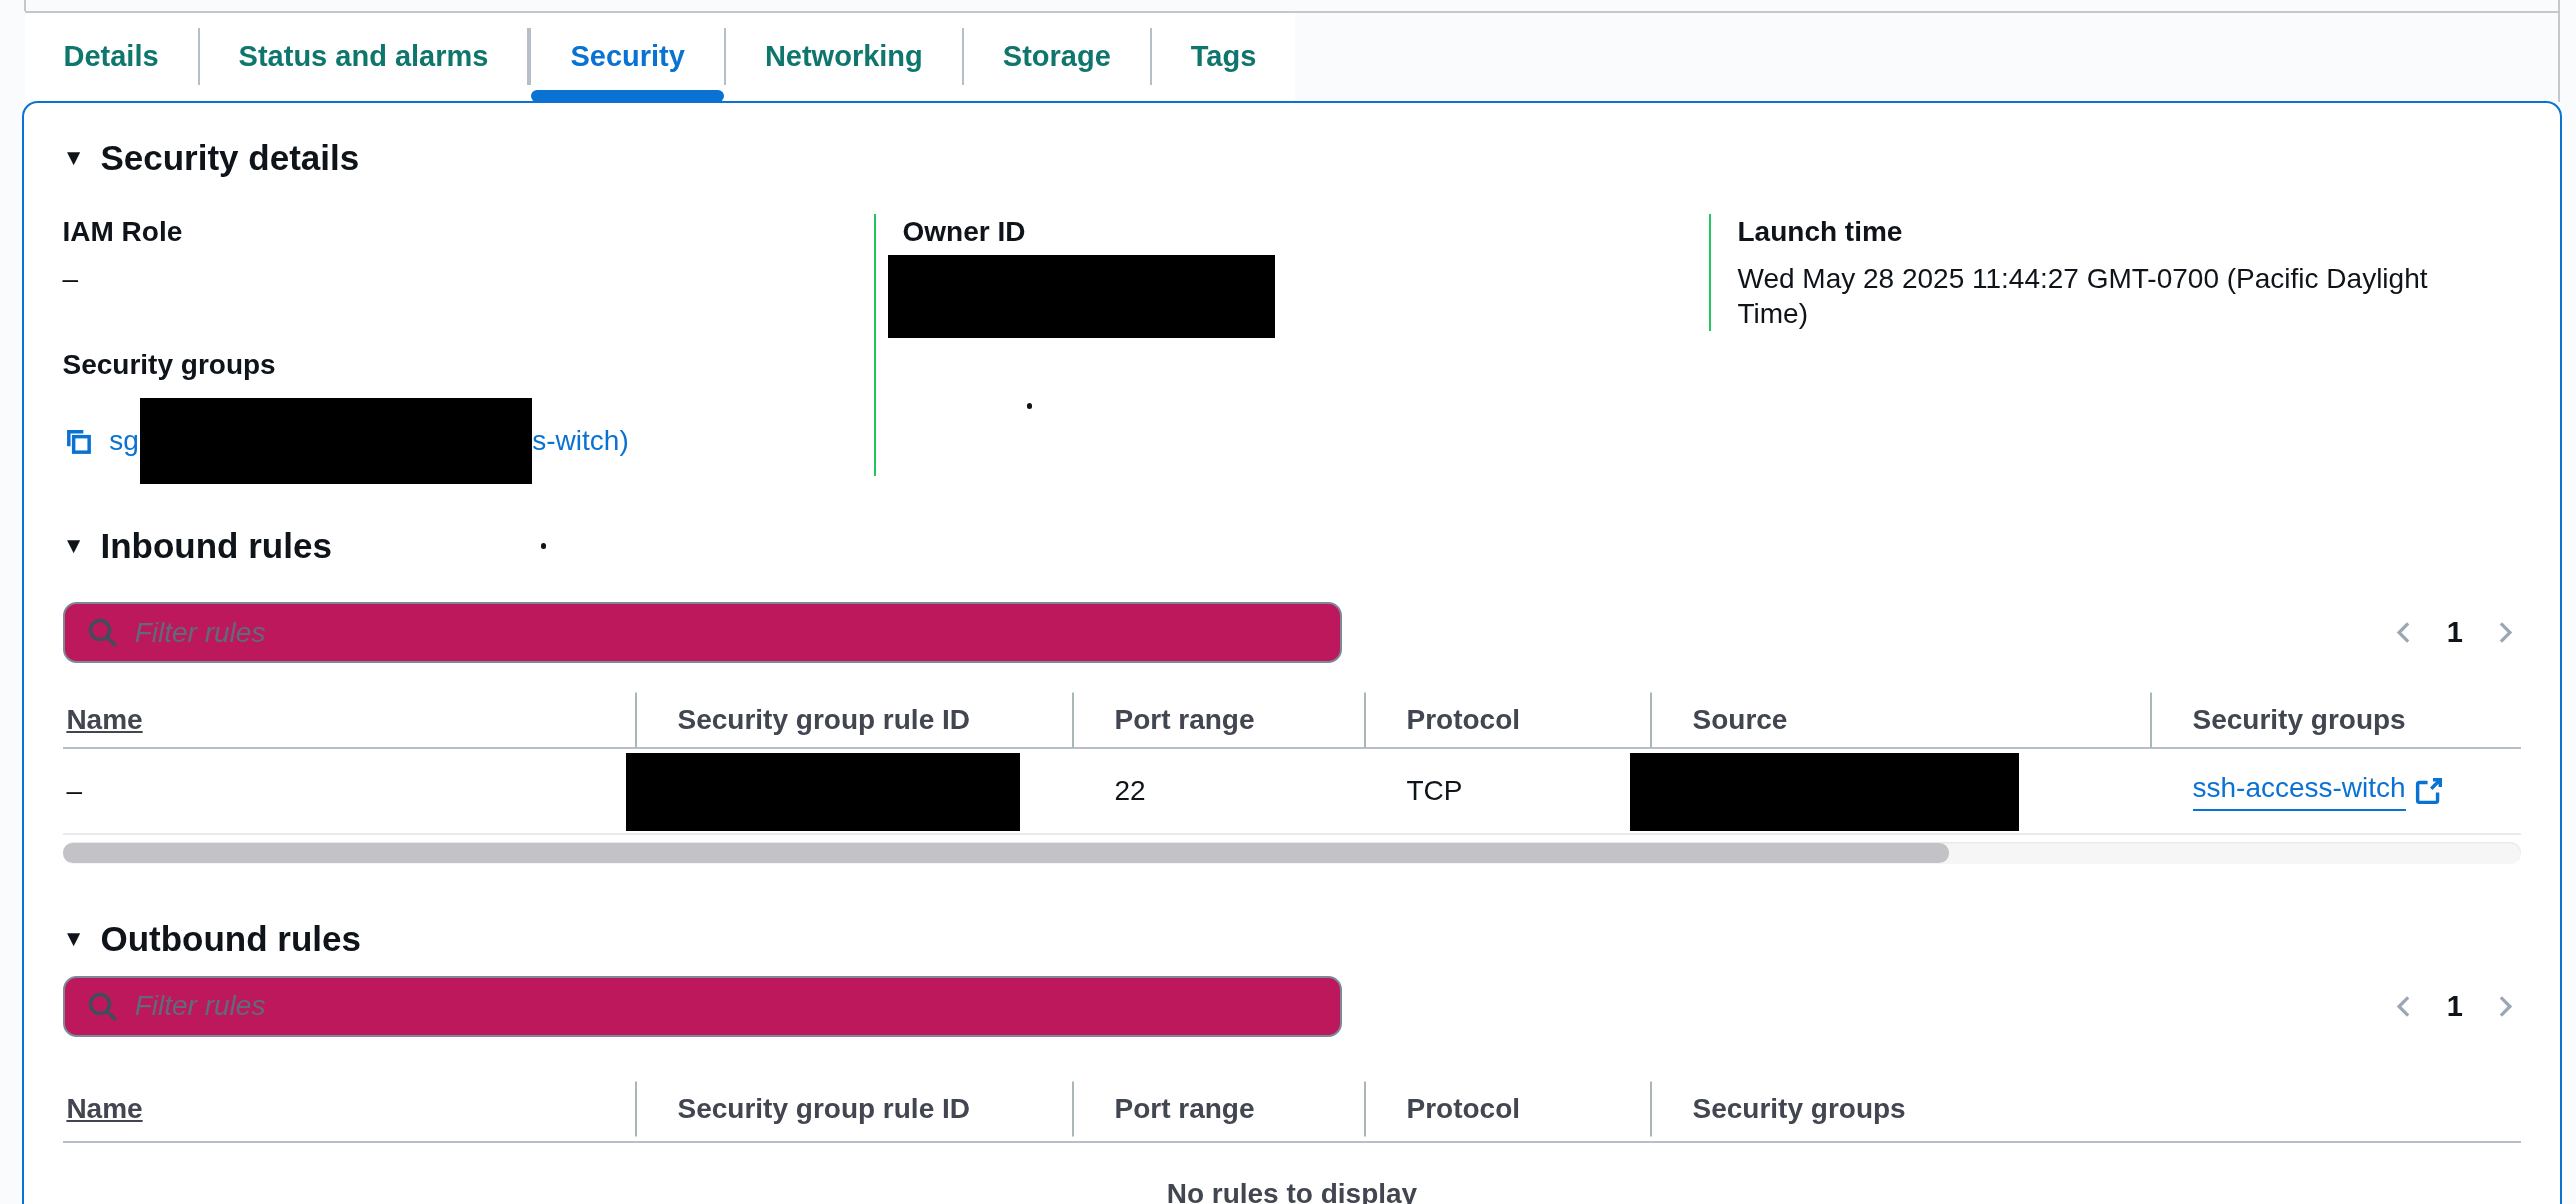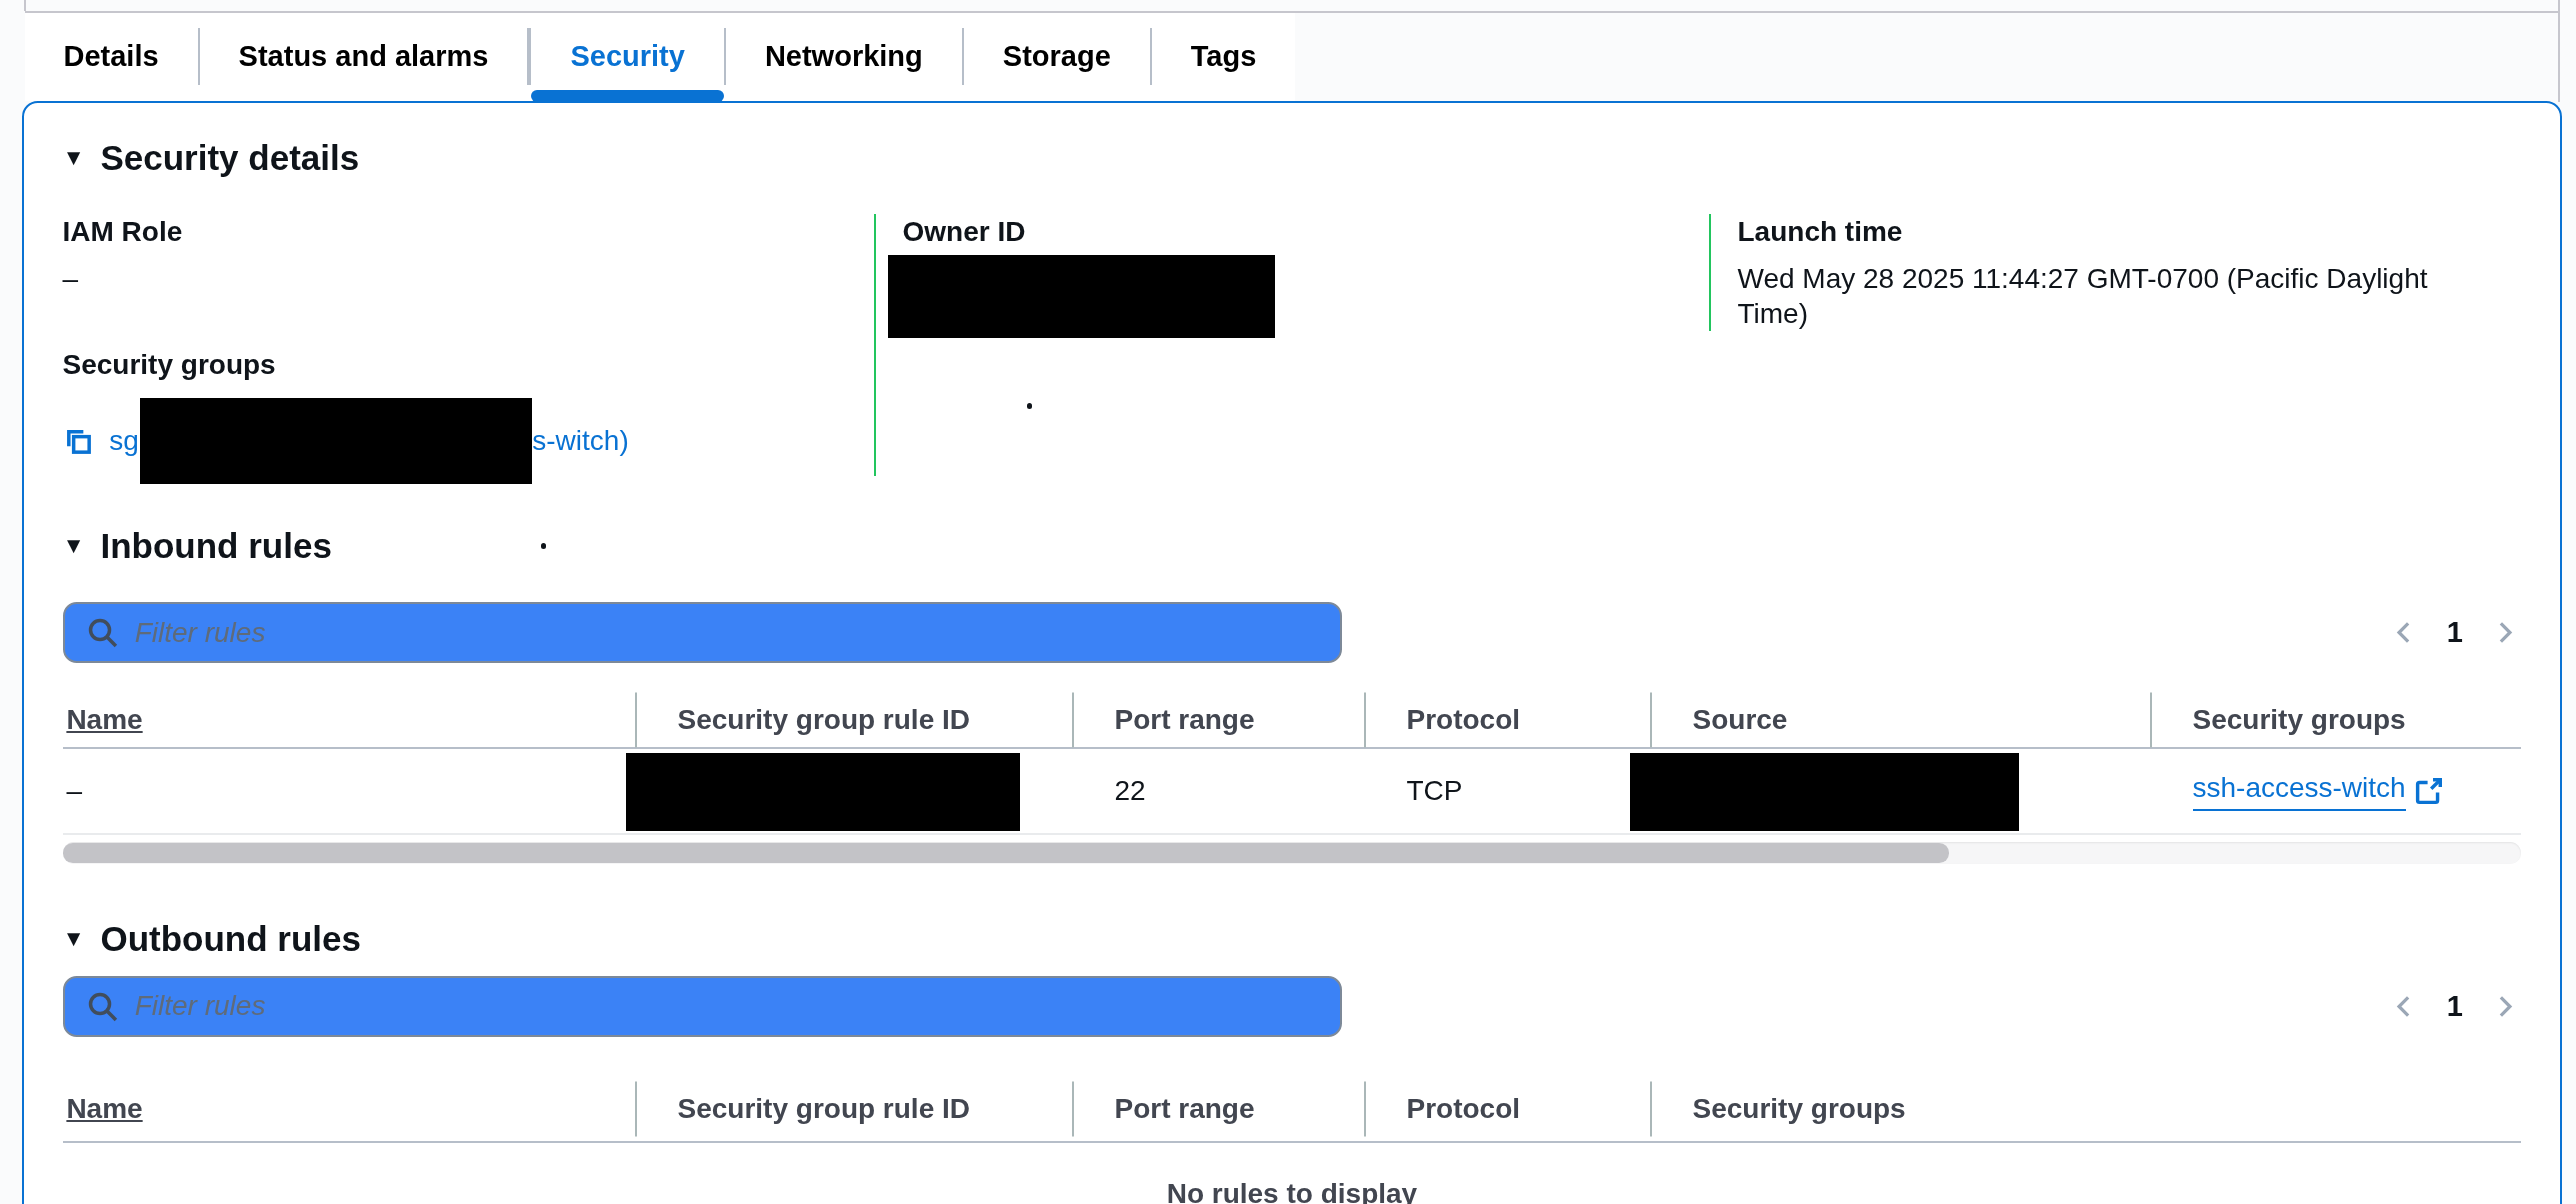--- a/index.html
+++ b/index.html
@@ -17,21 +17,21 @@
   .left-rule   { position:absolute; left:23.5px; top:0; width:2px; height:10.8px; background:#c6c6cd; }
   .right-rule  { position:absolute; left:2558px; top:0; width:2px; height:102px; background:#c6c6cd; }
 
   
   .tabs {
     position:absolute; left:24.5px; top:12.7px; height:88px;
     display:flex; align-items:stretch; background:#fff;
   }
   .tab {
     position:relative; display:flex; align-items:center;
-    padding:0 39px; font-size:29px; font-weight:700; color:#000000;
+    padding:0 39px; font-size:29px; font-weight:700; color:#0f766e;
     cursor:pointer; white-space:nowrap;
   }
   .tab.active { color:#0972d3; }
   .tab.active .tab-indicator {
     position:absolute; left:0; right:0; bottom:-1px; height:11.8px;
     background:#0972d3; border-radius:7.8px;
   }
   .tab-sep { width:2px; height:57px; background:#b6bec9; align-self:center; }
 
   
@@ -66,21 +66,21 @@
   .owner-redact { width:387px; height:83px; margin-top:5.9px; margin-left:-14.7px; }
   .stray-dot { width:5.9px; height:5.9px; border-radius:50%; background:#0f141a; }
   .owner-dot { margin-top:65px; margin-left:124px; }
   .inbound-dot { position:absolute; left:478px; top:18.6px; }
 
   
   .rules-section { margin-top:39px; }
   .toolbar { display:flex; align-items:center; justify-content:space-between; margin-top:35px; }
   .filter-box {
     display:flex; align-items:center; width:1279px; height:61px;
-    border:2px solid #7d8998; border-radius:13.7px; background:#3b82f6; padding:0 21.5px;
+    border:2px solid #7d8998; border-radius:13.7px; background:#be185d; padding:0 21.5px;
   }
   .filter-box svg { flex:none; margin-right:15.7px; }
   .filter-input {
     border:none; outline:none; width:100%; height:100%;
     font-family:"Liberation Sans", sans-serif;
     font-size:28px; font-style:italic; color:#0f141a; background:transparent;
   }
   .filter-input::placeholder { color:#5f6b7a; font-style:italic; opacity:1; }
 
   .pagination { display:flex; align-items:center; gap:25.5px; }

